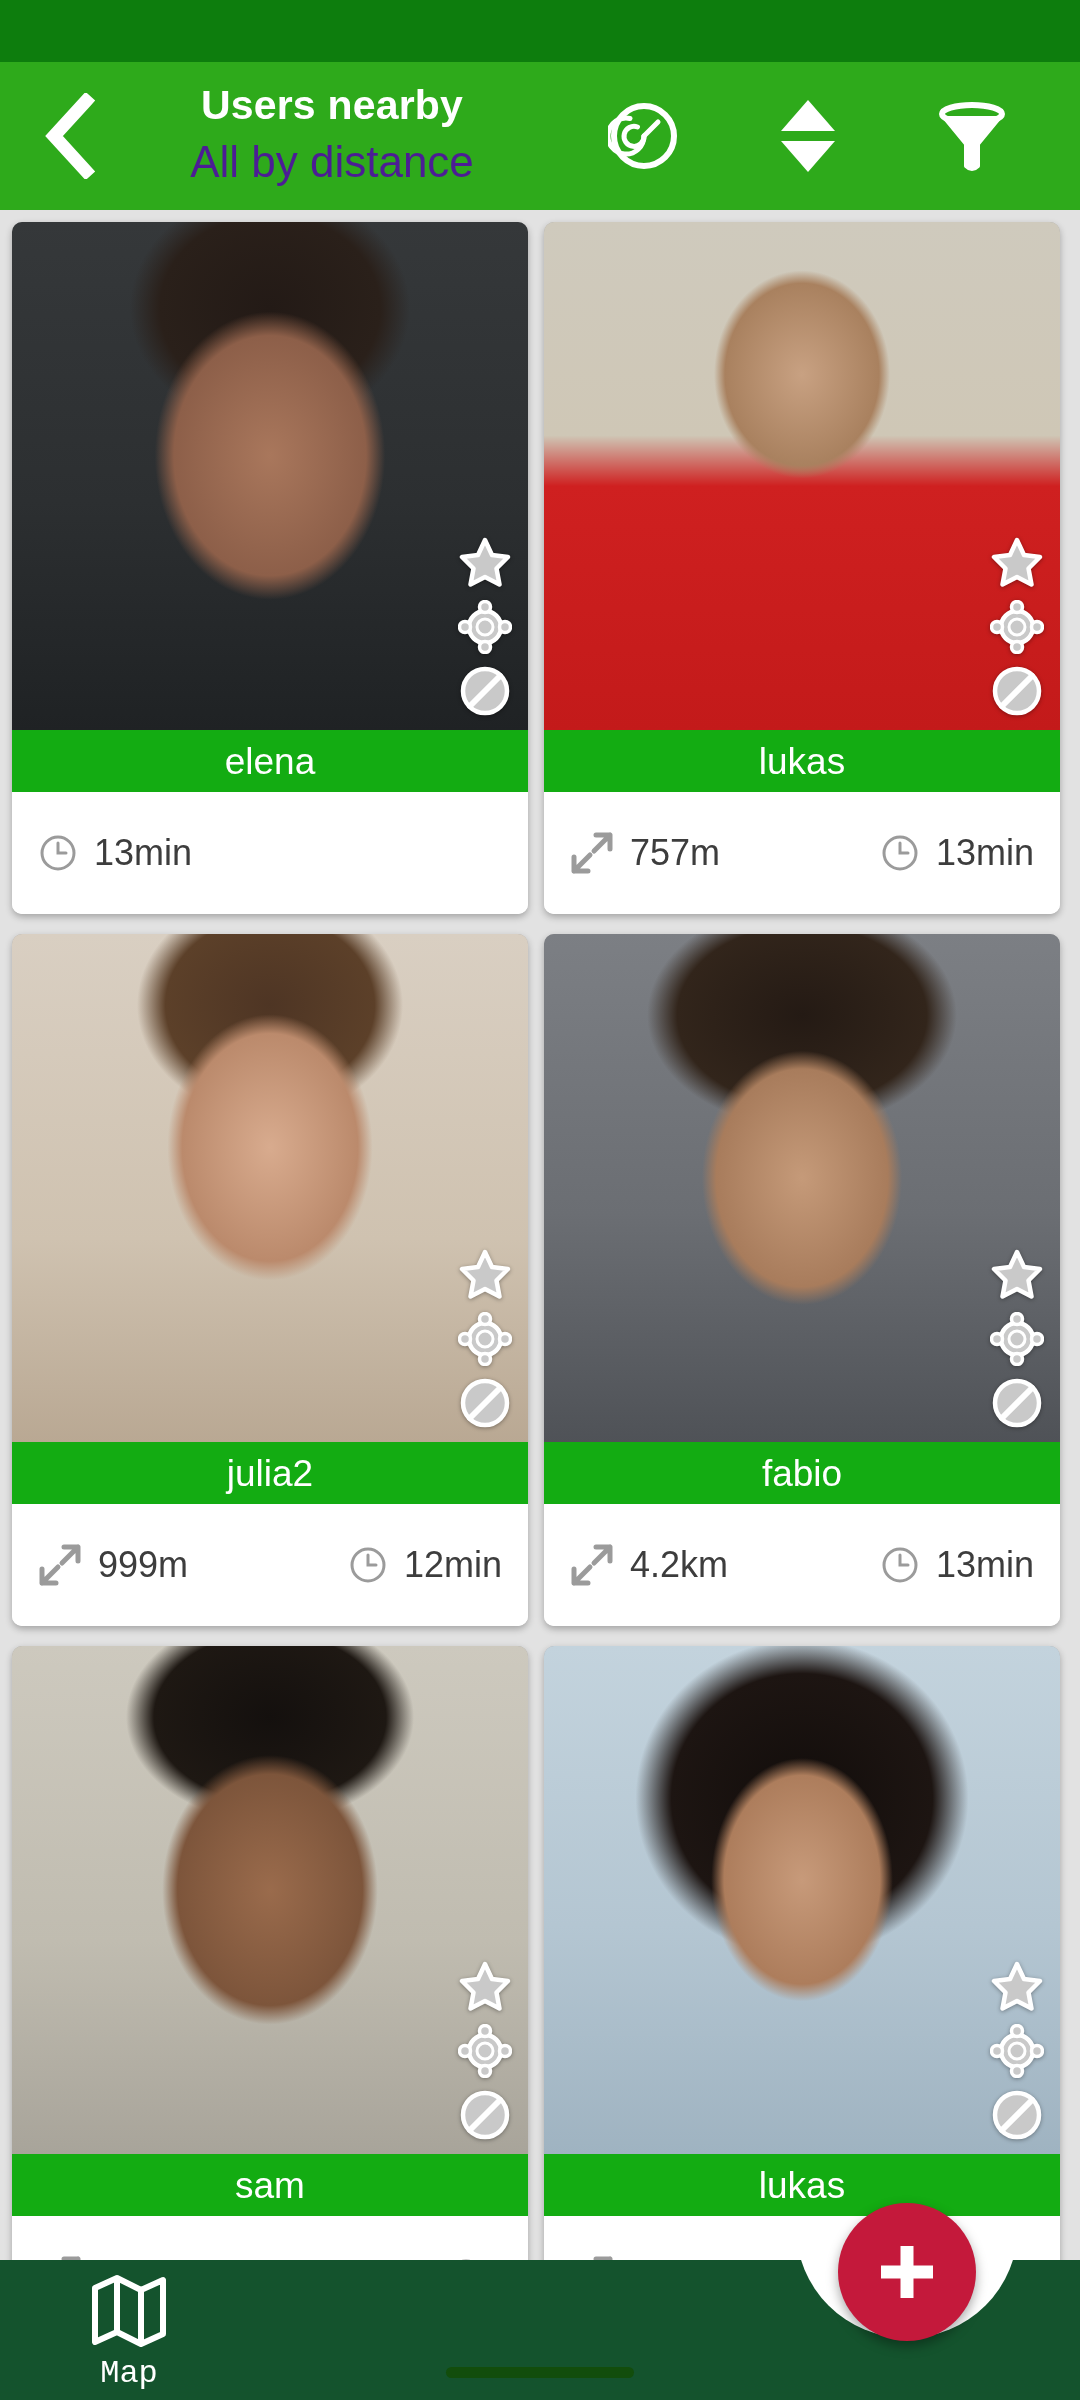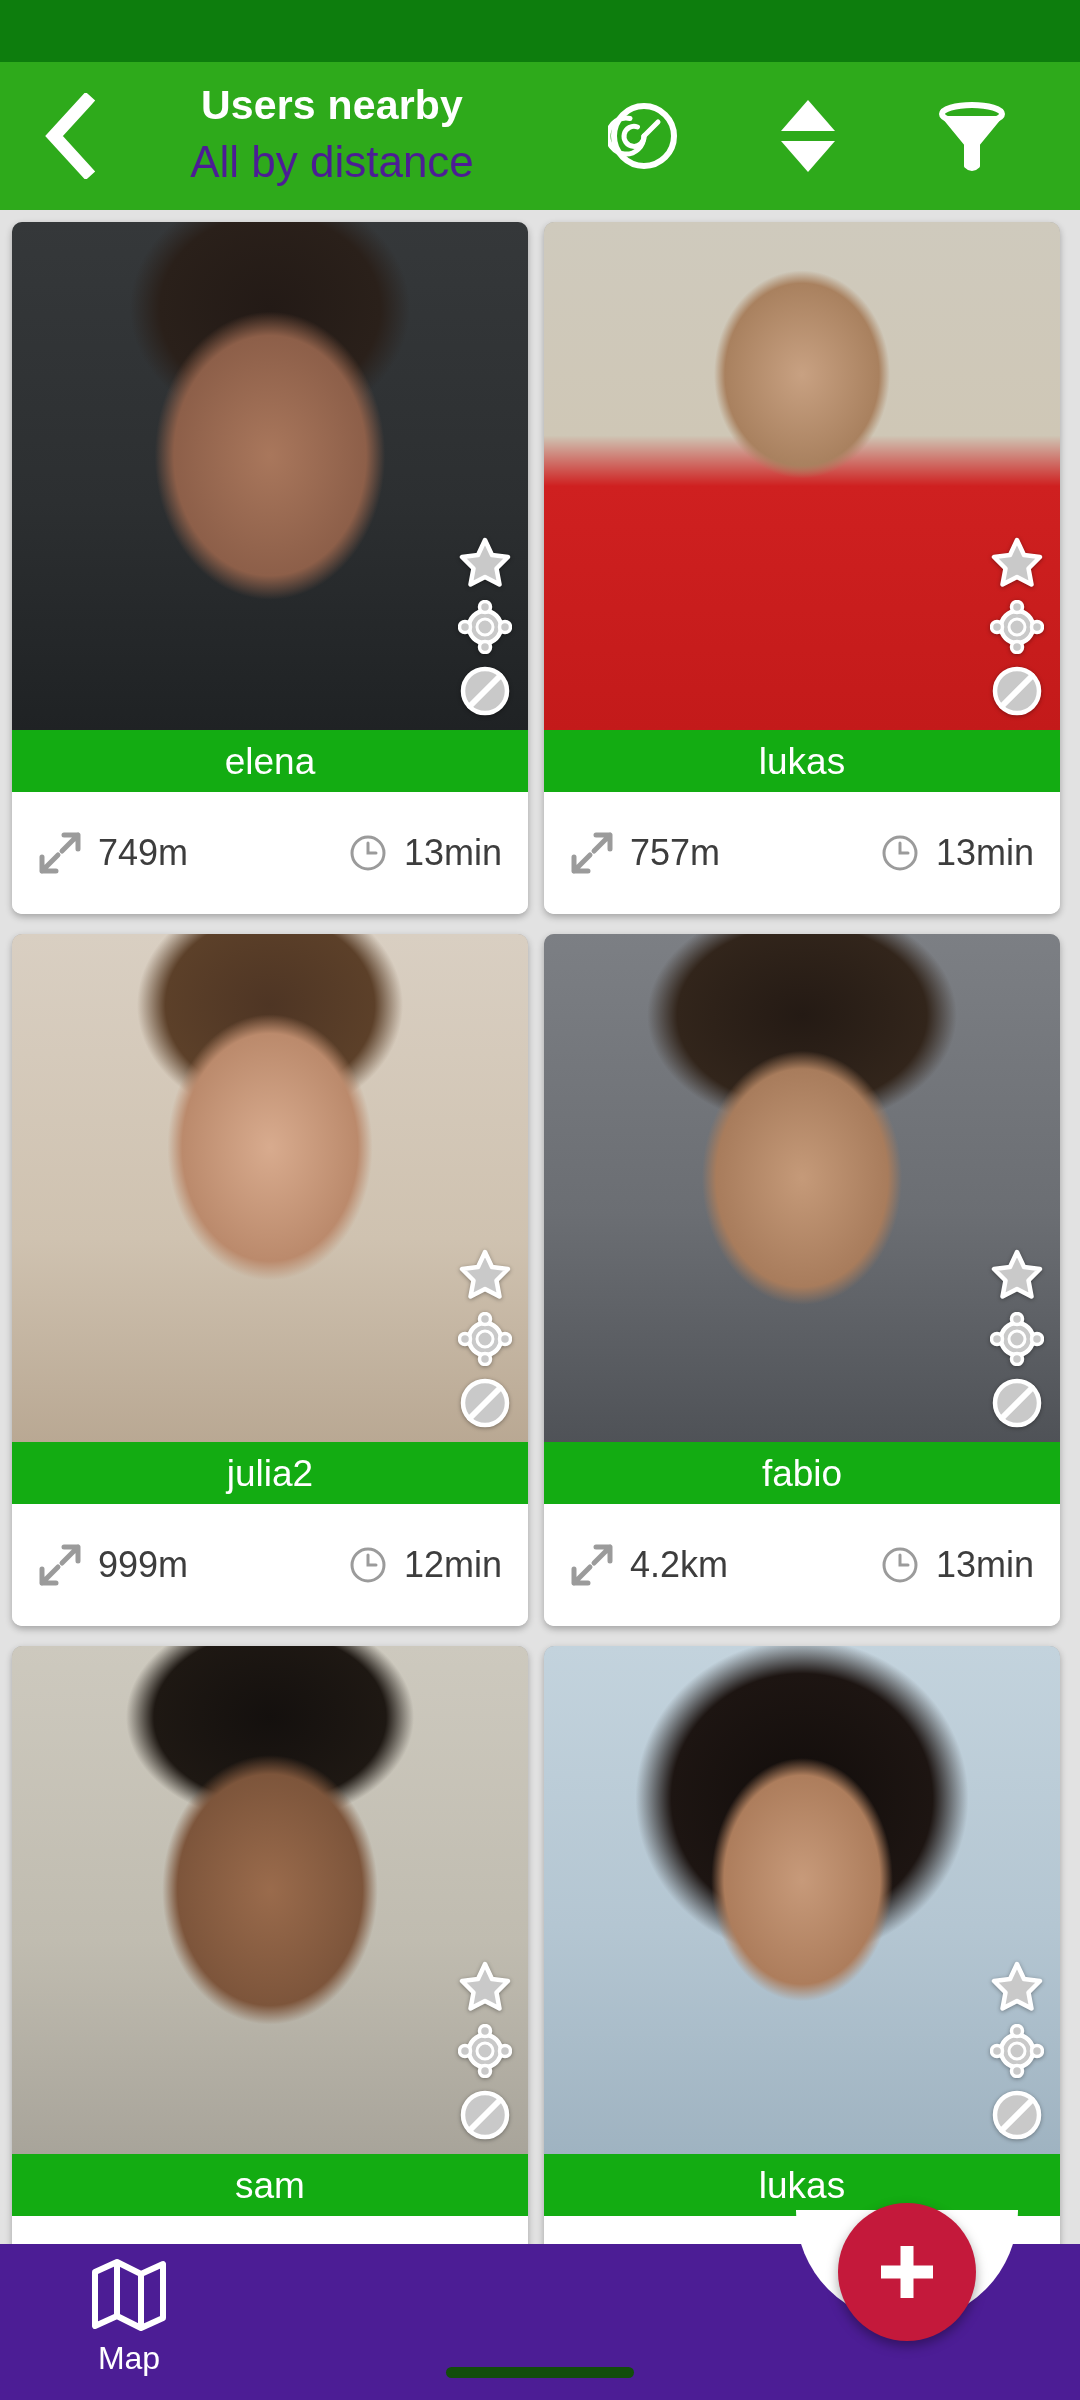--- a/index.html
+++ b/index.html
@@ -179,23 +179,24 @@
   .info-item.dist { flex: 1; }
   .info-item.time { flex: none; }
   .info-item svg { display: block; flex: none; }
 
   
   .bottom-nav {
     position: absolute;
     left: 0;
     bottom: 0;
     width: 1080px;
-    height: 156px;
-    background: #4c1d95;
+    height: 140px;
+    background: #14532d;
     z-index: 8;
+    font-family: Liberation Mono, monospace;
   }
   .nav-notch {
     position: absolute;
     left: 796px;
     top: -34px;
     width: 222px;
     height: 112px;
     background: #ffffff;
     border-radius: 0 0 120px 120px;
     z-index: 9;
@@ -371,29 +372,20 @@
               <svg width="54" height="54" viewBox="0 0 54 54">
                 <circle cx="27" cy="27" r="22" fill="#c9c9c9" stroke="#ffffff" stroke-width="4.5"></circle>
                 <line x1="12" y1="42" x2="42" y2="12" stroke="#ffffff" stroke-width="6" stroke-linecap="round"></line>
               </svg>
             </span>
           </div>
         </div>
       </div>
       <div class="name-band">elena</div>
       <div class="info-row">
-        <div class="info-item dist">
-          <span>
-            <svg width="44" height="44" viewBox="0 0 44 44">
-              <path d="M40 4 L26 4 M40 4 L40 18 M40 4 L24 20" fill="none" stroke="#9b9b9b" stroke-width="5" stroke-linecap="round" stroke-linejoin="round"></path>
-              <path d="M4 40 L18 40 M4 40 L4 26 M4 40 L20 24" fill="none" stroke="#9b9b9b" stroke-width="5" stroke-linecap="round" stroke-linejoin="round"></path>
-            </svg>
-          </span>
-          <span>749m</span>
-        </div>
         <div class="info-item time">
           <span>
             <svg width="40" height="40" viewBox="0 0 40 40">
               <circle cx="20" cy="20" r="16" fill="none" stroke="#9b9b9b" stroke-width="3"></circle>
               <path d="M20 10 L20 20 L28 20" fill="none" stroke="#9b9b9b" stroke-width="3" stroke-linecap="round"></path>
             </svg>
           </span>
           <span>13min</span>
         </div>
       </div>

